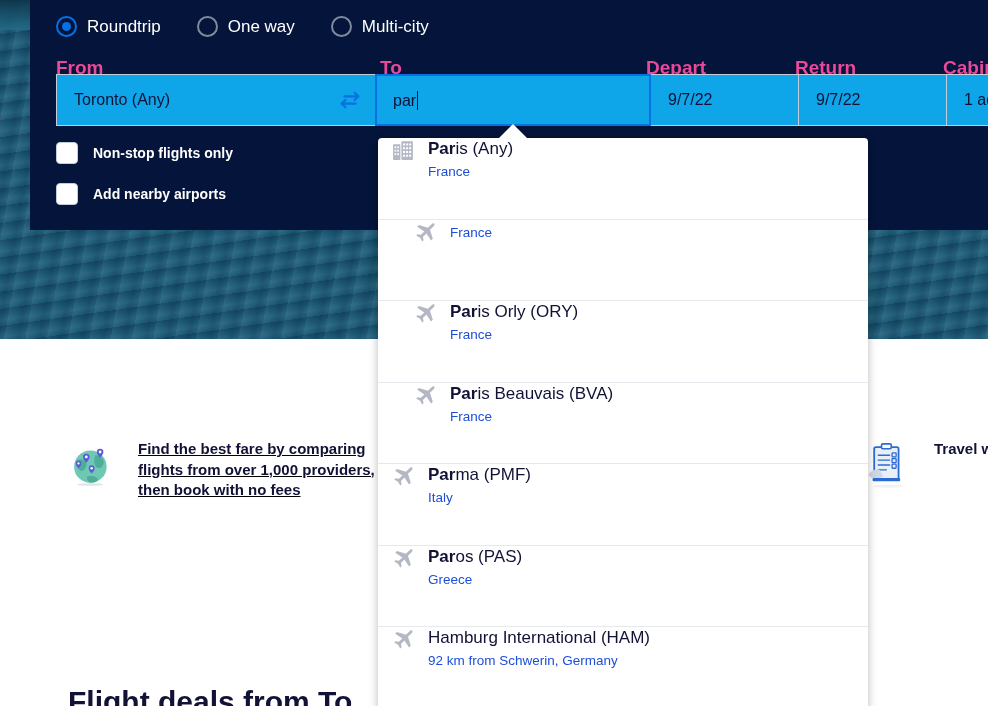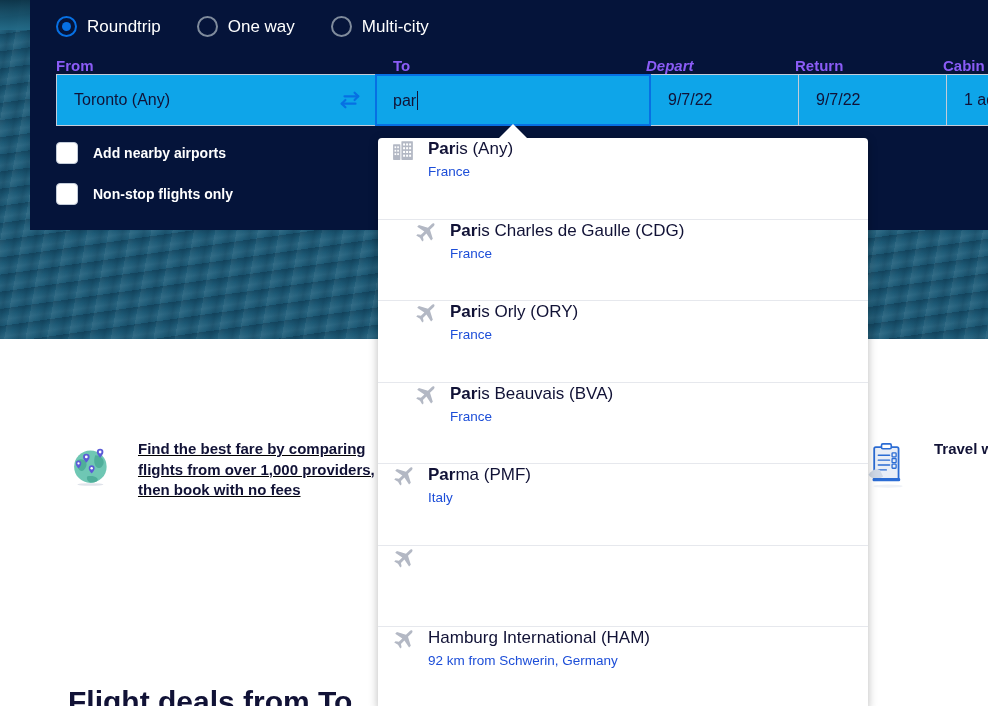--- a/index.html
+++ b/index.html
@@ -63,21 +63,21 @@
   .radio.on::after {
     content: ""; position: absolute; left: 4px; top: 4px;
     width: 9px; height: 9px; border-radius: 50%; background: #0770e3;
   }
   .trip-type .label {
     color: #ffffff; font-size: 17px; margin-left: 10px; white-space: nowrap;
   }
 
   
   .field-label {
-    position: absolute; color: #8b5cf6; font-size: 15px; font-weight: bold;
+    position: absolute; color: #ec4899; font-size: 19px; font-weight: bold;
     top: 57px; white-space: nowrap;
   }
 
   
   .fields { position: absolute; left: 26px; top: 74px; height: 52px; display: flex; }
   .field {
     background: #0ea5e9; height: 52px; position: relative;
     display: flex; align-items: center;
     border: 1px solid #c3ccd9; border-left: none;
   }
@@ -191,22 +191,22 @@
         <span class="radio"></span>
         <span class="label">One way</span>
       </div>
       <div class="trip-type">
         <span class="radio"></span>
         <span class="label">Multi-city</span>
       </div>
     </div>
 
     <div class="field-label" style="left:26px;">From</div>
-    <div class="field-label" style="left:363px;">To</div>
-    <div class="field-label" style="left:616px;font-style:italic;">Depart</div>
+    <div class="field-label" style="left:350px;">To</div>
+    <div class="field-label" style="left:616px;">Depart</div>
     <div class="field-label" style="left:765px;">Return</div>
     <div class="field-label" style="left:913px;">Cabin C</div>
 
     <div class="fields">
       <div class="field from">
         <span class="val">Toronto (Any)</span>
         <span class="swap-btn">
           <svg width="22" height="22" viewBox="0 0 24 24" fill="none" stroke="#0770e3" stroke-width="2.4" stroke-linecap="round" stroke-linejoin="round">
             <polyline points="17,4 21,8 17,12"></polyline>
             <line x1="21" y1="8" x2="6" y2="8"></line>
@@ -225,25 +225,25 @@
         <span class="val">9/7/22</span>
       </div>
       <div class="field cabin">
         <span class="val">1 ad</span>
       </div>
     </div>
 
     <div class="checks">
       <div class="check-row">
         <span class="chk"></span>
-        <span class="label">Add nearby airports</span>
+        <span class="label">Non-stop flights only</span>
       </div>
       <div class="check-row">
         <span class="chk"></span>
-        <span class="label">Non-stop flights only</span>
+        <span class="label">Add nearby airports</span>
       </div>
     </div>
 
   </div>
 
   <div class="ac-caret"></div>
   <div class="ac" id="autocomplete-list">
       <div class="ac-item indent-1">
         <div class="ac-icon">
           <svg width="25" height="25" viewBox="0 0 24 24" fill="#b3b8c4">
@@ -276,21 +276,20 @@
           <div class="ac-sub">France</div>
         </div>
       </div>
       <div class="ac-item indent-2">
         <div class="ac-icon">
           <svg width="26" height="26" viewBox="0 0 24 24" fill="#b3b8c4">
             <path d="M20.6 3.4c-.6-.6-1.6-.5-2.3.2l-3.6 3.6-8.3-2.6-1.6 1.6 6.6 4.3-3.2 3.2-3.1-.6-1.2 1.2 3.5 2.1 2.1 3.5 1.2-1.2-.6-3.1 3.2-3.2 4.3 6.6 1.6-1.6-2.6-8.3 3.6-3.6c.7-.7.8-1.7.2-2.3z"></path>
           </svg>
         </div>
         <div class="ac-texts">
-          <div class="ac-title"><b>Par</b>is Charles de Gaulle (CDG)</div>
           <div class="ac-sub">France</div>
         </div>
       </div>
       <div class="ac-item indent-2">
         <div class="ac-icon">
           <svg width="26" height="26" viewBox="0 0 24 24" fill="#b3b8c4">
             <path d="M20.6 3.4c-.6-.6-1.6-.5-2.3.2l-3.6 3.6-8.3-2.6-1.6 1.6 6.6 4.3-3.2 3.2-3.1-.6-1.2 1.2 3.5 2.1 2.1 3.5 1.2-1.2-.6-3.1 3.2-3.2 4.3 6.6 1.6-1.6-2.6-8.3 3.6-3.6c.7-.7.8-1.7.2-2.3z"></path>
           </svg>
         </div>
         <div class="ac-texts">
@@ -318,20 +317,24 @@
         <div class="ac-texts">
           <div class="ac-title"><b>Par</b>ma (PMF)</div>
           <div class="ac-sub">Italy</div>
         </div>
       </div>
       <div class="ac-item indent-1">
         <div class="ac-icon">
           <svg width="26" height="26" viewBox="0 0 24 24" fill="#b3b8c4">
             <path d="M20.6 3.4c-.6-.6-1.6-.5-2.3.2l-3.6 3.6-8.3-2.6-1.6 1.6 6.6 4.3-3.2 3.2-3.1-.6-1.2 1.2 3.5 2.1 2.1 3.5 1.2-1.2-.6-3.1 3.2-3.2 4.3 6.6 1.6-1.6-2.6-8.3 3.6-3.6c.7-.7.8-1.7.2-2.3z"></path>
           </svg>
+        </div>
+        <div class="ac-texts">
+          <div class="ac-title"><b>Par</b>os (PAS)</div>
+          <div class="ac-sub">Greece</div>
         </div>
       </div>
       <div class="ac-item indent-1">
         <div class="ac-icon">
           <svg width="26" height="26" viewBox="0 0 24 24" fill="#b3b8c4">
             <path d="M20.6 3.4c-.6-.6-1.6-.5-2.3.2l-3.6 3.6-8.3-2.6-1.6 1.6 6.6 4.3-3.2 3.2-3.1-.6-1.2 1.2 3.5 2.1 2.1 3.5 1.2-1.2-.6-3.1 3.2-3.2 4.3 6.6 1.6-1.6-2.6-8.3 3.6-3.6c.7-.7.8-1.7.2-2.3z"></path>
           </svg>
         </div>
         <div class="ac-texts">
           <div class="ac-title">Hamburg International (HAM)</div>

